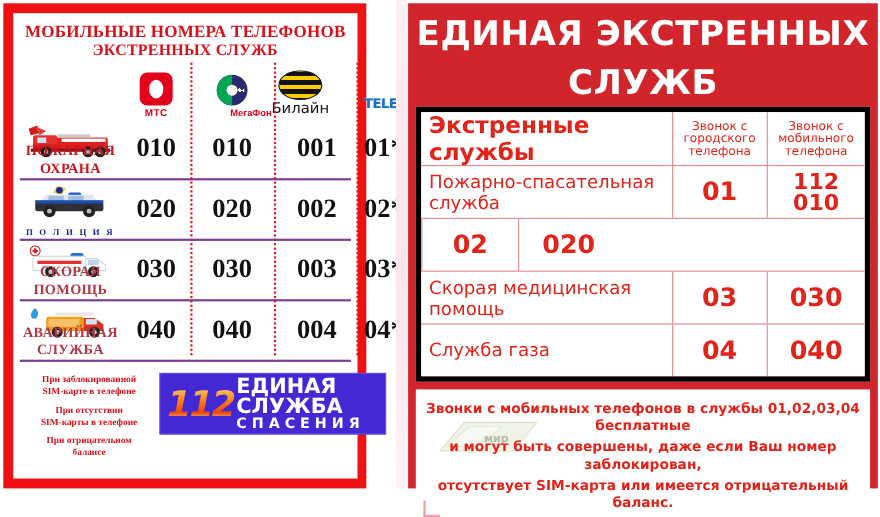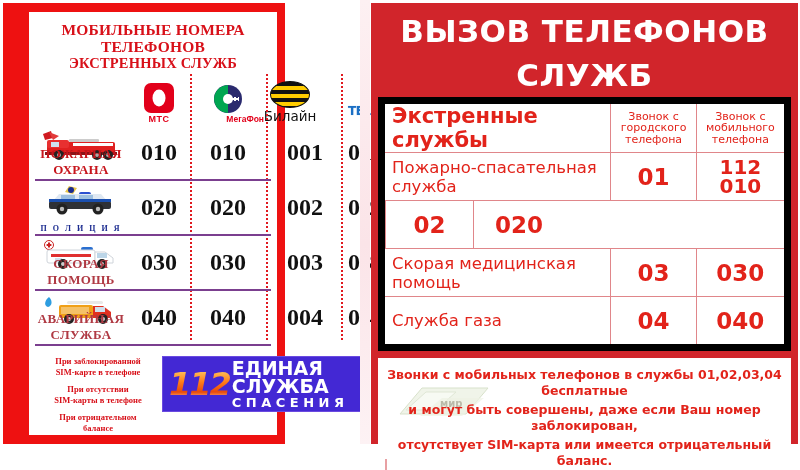--- a/index.html
+++ b/index.html
@@ -2,22 +2,22 @@
 <html><head>
 <meta charset="utf-8">
 <style>
   html,body{margin:0;padding:0;background:#ffffff;}
   body{width:800px;height:470px;overflow:hidden;
        font-family:"Liberation Sans","DejaVu Sans",sans-serif;
        -webkit-font-smoothing:antialiased;}
   .stage{position:relative;width:800px;height:470px;background:#ffffff;}
 
   
-  .left-panel{position:absolute;left:3px;top:3px;width:282px;height:441px;
-              background:#ee1111;box-sizing:border-box;padding:9px 8px 9px 26px;}
+  .left-panel{position:absolute;left:3px;top:3px;width:330px;height:441px;
+              background:#ee1111;box-sizing:border-box;padding:9px 8px 9px 9px;}
   .left-inner{position:relative;width:100%;height:100%;background:#ffffff;
               box-sizing:border-box;padding:6px 6px 4px 6px;}
 
   .l-title{text-align:center;color:#d81019;font-weight:bold;
            font-size:15.5px;line-height:17px;letter-spacing:.2px;
            font-family:"Liberation Serif","DejaVu Serif",serif;
            margin-top:3px;}
   .l-title .t2{font-size:14.5px;}
 
   
@@ -108,21 +108,21 @@
   
   .gap{position:absolute;left:360px;top:0px;width:10px;height:444px;
        background:linear-gradient(180deg,#fdf0f2 0%,#fbe4e8 55%,#fdf2f4 100%);}
 
   
   .right-panel{position:absolute;left:371px;top:3px;width:427px;height:441px;
                background:#d1252b;box-sizing:border-box;padding:6px 7px 7px 7px;}
   .r-title{color:#ffffff;font-weight:bold;font-size:31px;line-height:44px;
            text-align:center;letter-spacing:.5px;
            font-family:"DejaVu Sans",sans-serif;}
-  .r-table{background:#ffffff;border:7px solid #000000;}
+  .r-table{background:#ffffff;border:5px solid #000000;}
   .r-head{display:flex;background:#ffffff;height:48px;}
   .r-row{display:flex;background:#ffffff;border-top:1.5px solid #e0868a;}
   .rc-name{width:232px;box-sizing:border-box;padding:0 7px;
            display:flex;align-items:center;}
   .rc-city{width:88px;box-sizing:border-box;border-left:1.5px solid #e0868a;
            display:flex;align-items:center;justify-content:center;}
   .rc-mob{width:91px;box-sizing:border-box;border-left:1.5px solid #e0868a;
           display:flex;align-items:center;justify-content:center;}
   .h-name{color:#e2231a;font-weight:bold;font-size:21px;
           font-family:"DejaVu Sans",sans-serif;}
@@ -305,21 +305,21 @@
           </span>
         </div>
       </div>
 
     </div>
   </div>
 
   <div class="gap"></div>
 
   <div class="right-panel">
-    <div class="r-title">ВЫЗОВ ТЕЛЕФОНОВ СЛУЖБ</div>
+    <div class="r-title">ЕДИНАЯ ЭКСТРЕННЫХ СЛУЖБ</div>
 
     <div class="r-table">
       <div class="r-head">
         <div class="rc-name">
           <span class="h-name">Экстренные службы</span>
         </div>
         <div class="rc-city">
           <span class="h-sub">
             <span>Звонок с</span><br>
             <span>городского</span><br>

